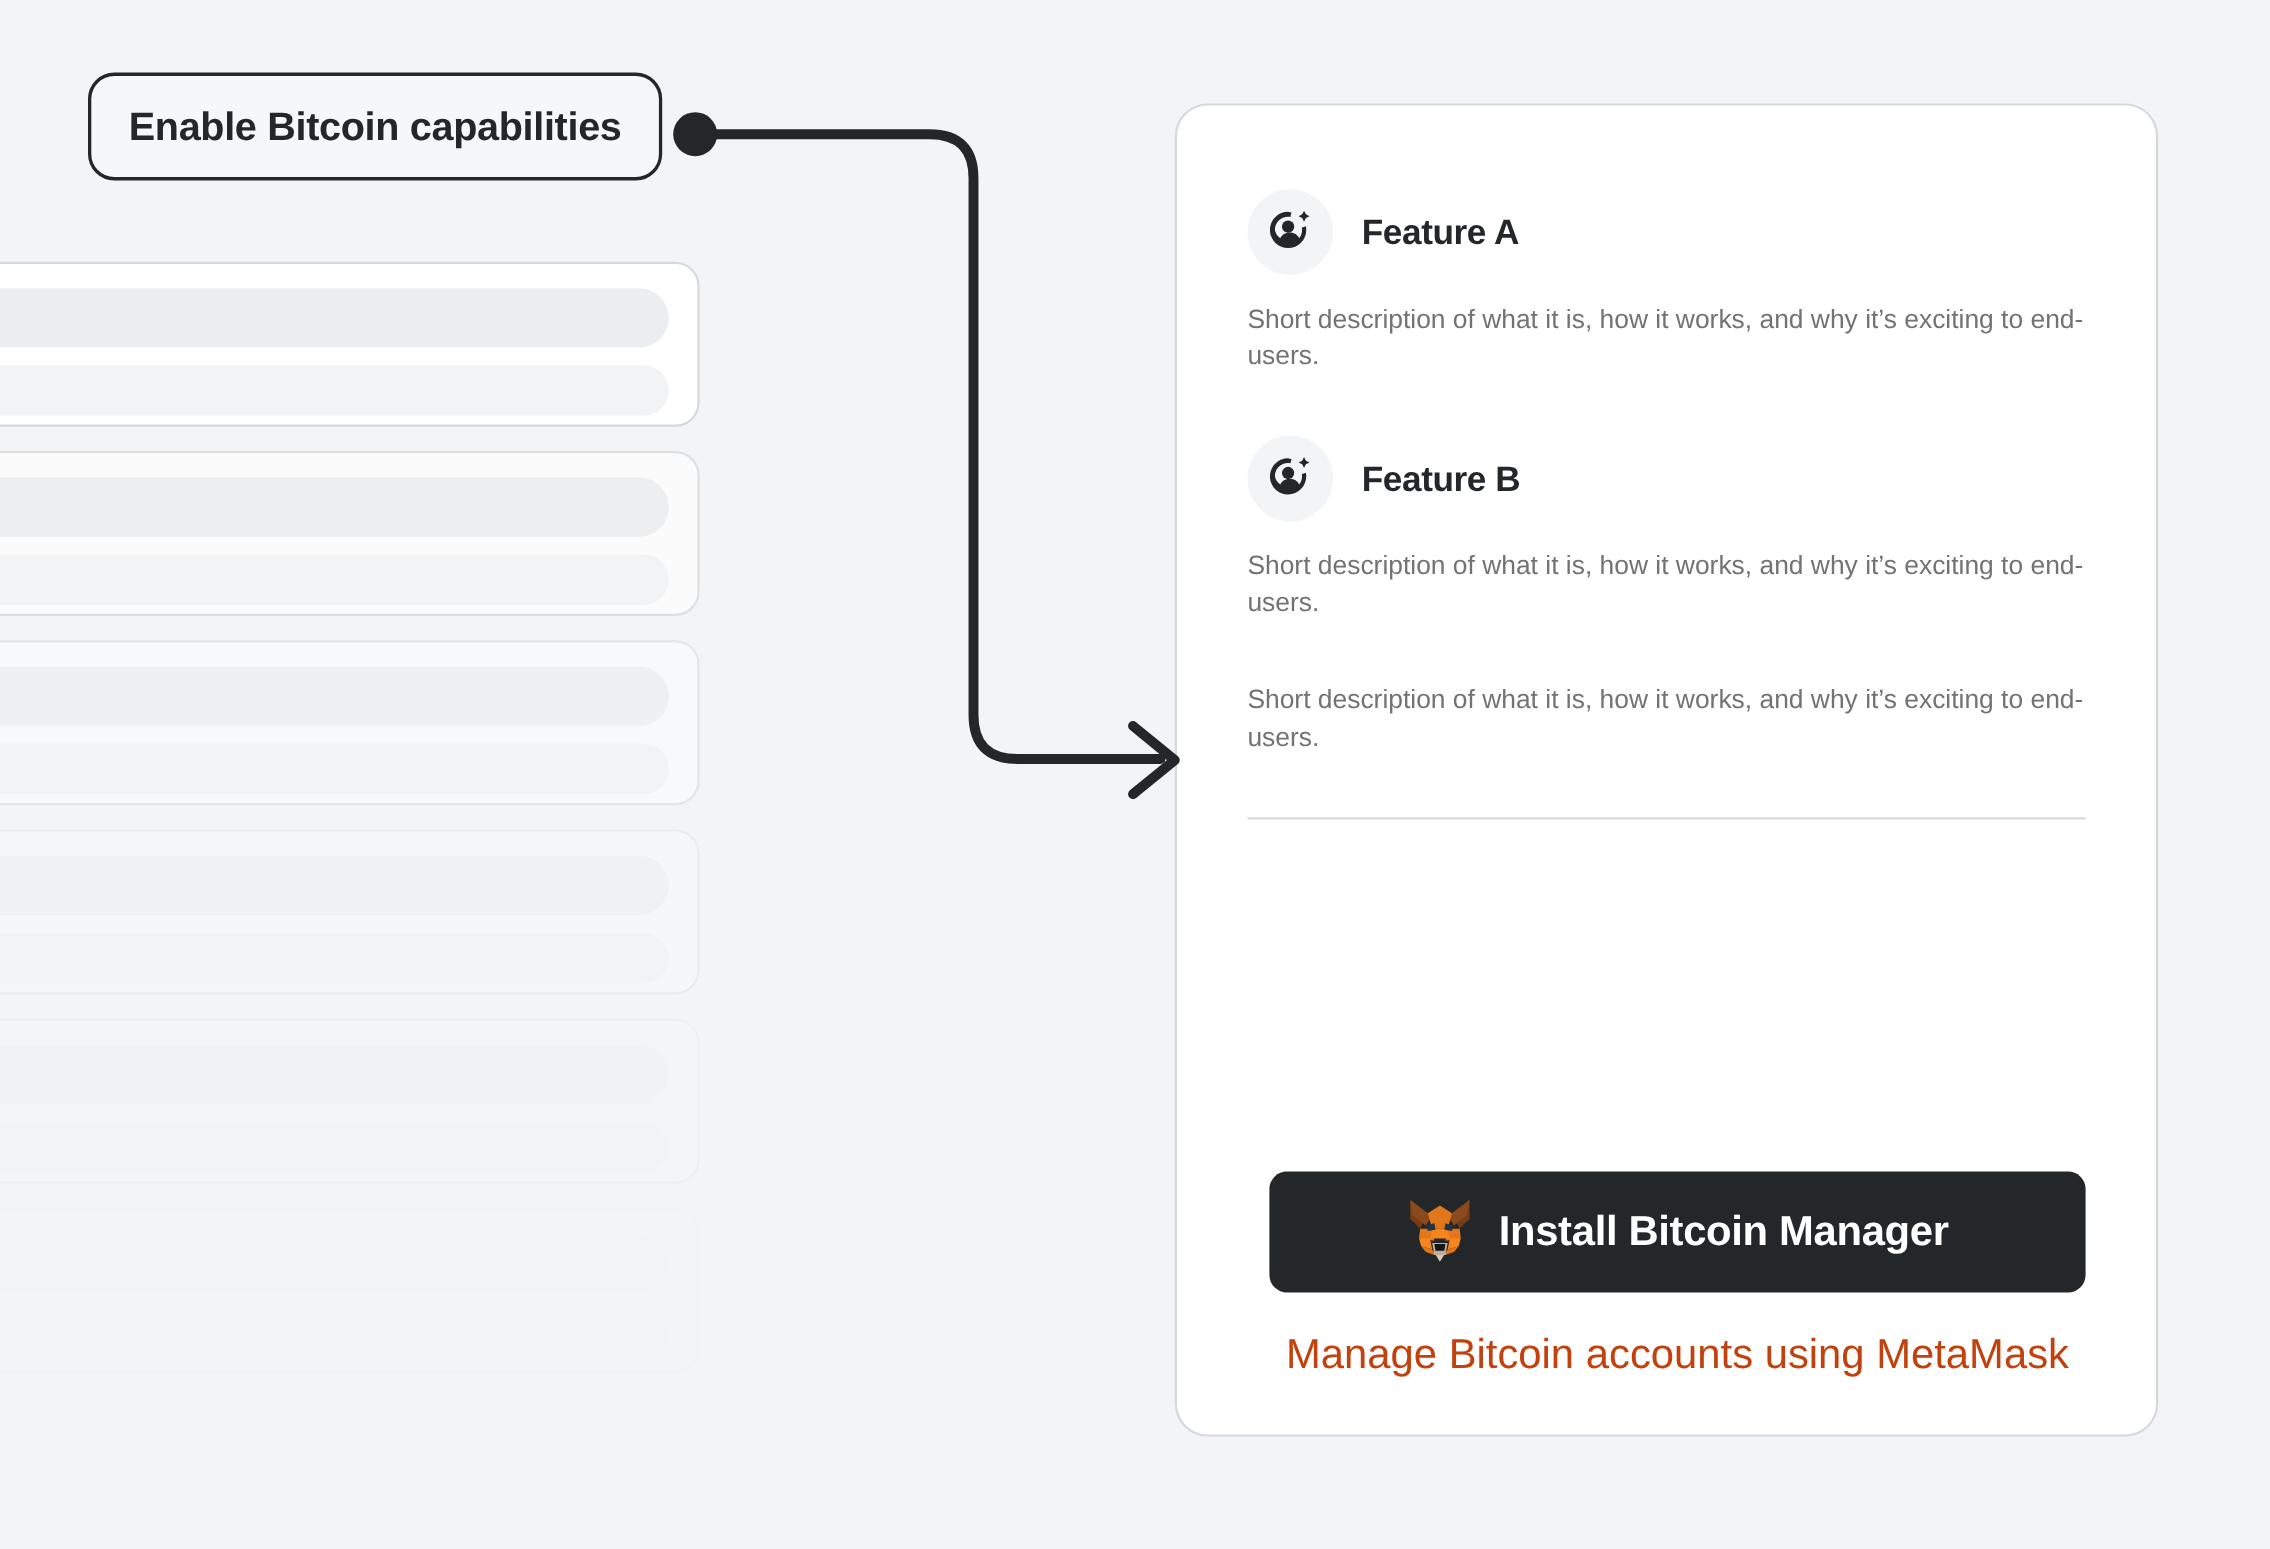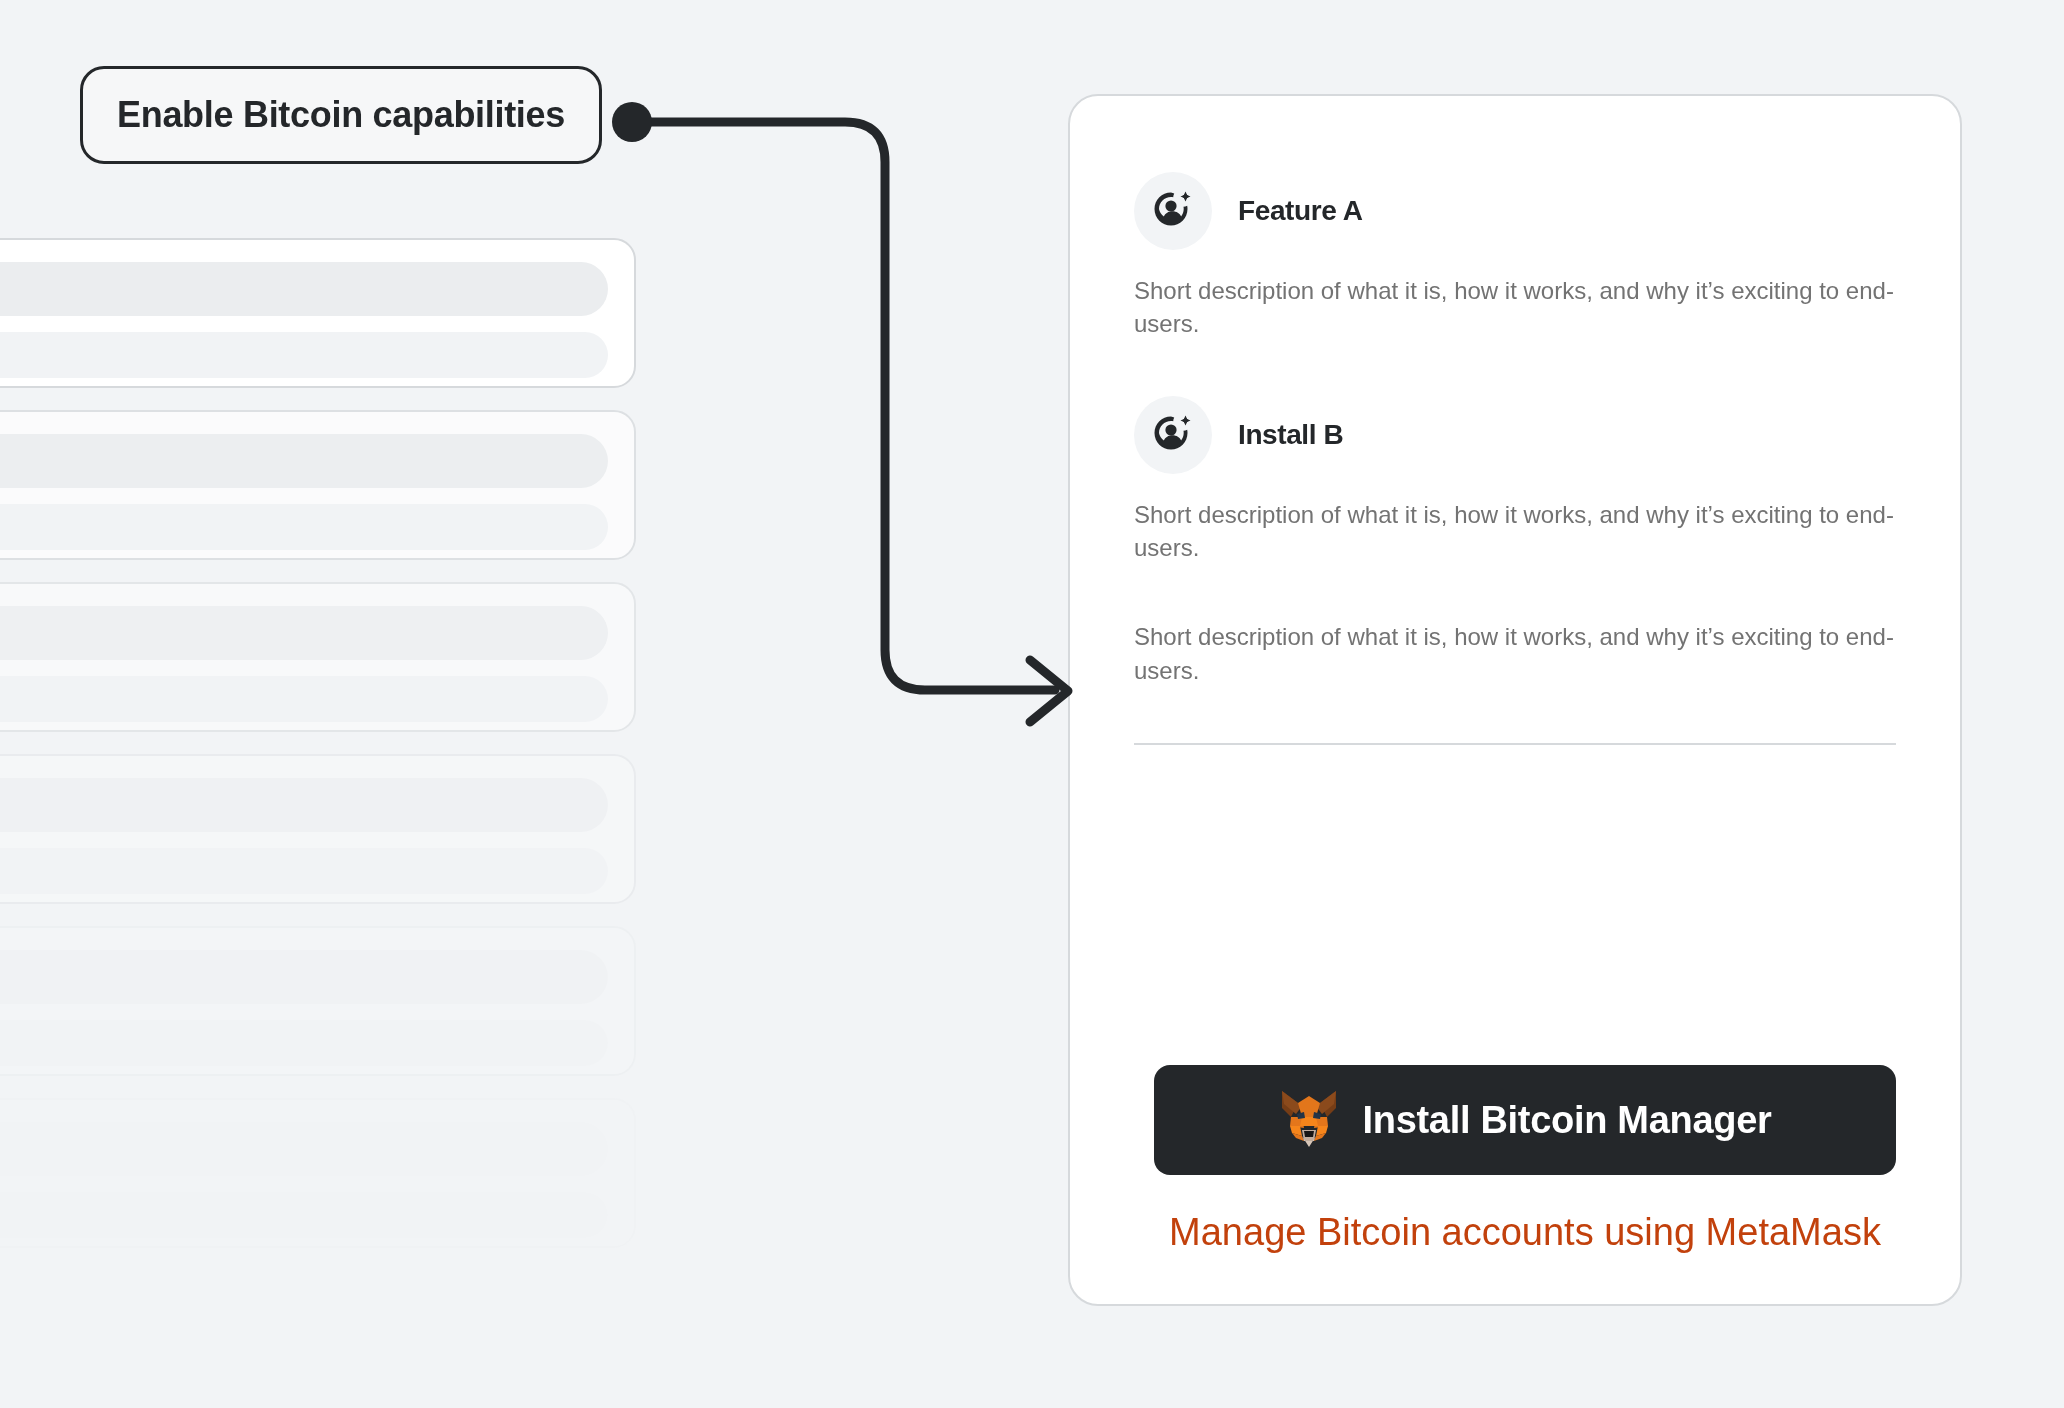--- a/index.html
+++ b/index.html
@@ -130,21 +130,21 @@
     border-radius: 50%;
     background: #F2F4F6;
     display: flex;
     align-items: center;
     justify-content: center;
     flex: none;
   }
   .feature-icon-badge svg { display: block; }
 
   .feature-title {
-    font-size: 28px;
+    font-size: 32px;
     font-weight: 700;
     color: #24272A;
     letter-spacing: -0.4px;
   }
 
   .feature-desc {
     font-size: 24px;
     line-height: 1.38;
     color: #737373;
     max-width: 780px;
@@ -255,21 +255,21 @@
       <div class="feature-head">
         <span class="feature-icon-badge">
           <svg width="48" height="48" viewBox="0 0 48 48" xmlns="http://www.w3.org/2000/svg">
             <path d="M22 5.5c-9.1 0-16.5 7.4-16.5 16.5S12.9 38.5 22 38.5 38.5 31.1 38.5 22c0-1.1-.11-2.18-.32-3.22a9.6 9.6 0 0 1-3.7 1.02c.14.71.22 1.44.22 2.2 0 2.84-.98 5.45-2.62 7.51-1.3-3.02-4.55-5.2-8.58-5.2s-7.28 2.18-8.58 5.2A11.94 11.94 0 0 1 10 22c0-6.63 5.37-12 12-12 .76 0 1.49.08 2.2.22a9.6 9.6 0 0 1 1.02-3.7A16.7 16.7 0 0 0 22 5.5z" fill="#24272A"></path>
             <circle cx="22" cy="19" r="5.6" fill="#24272A"></circle>
             <path d="M36.5 4.5l1.62 3.38L41.5 9.5l-3.38 1.62L36.5 14.5l-1.62-3.38L31.5 9.5l3.38-1.62z" fill="#24272A"></path>
             <path d="M35.3 7.2h2.4v4.6h-2.4z" fill="#24272A"></path>
             <path d="M34.2 8.3h4.6v2.4h-4.6z" fill="#24272A"></path>
           </svg>
         </span>
-        <span class="feature-title">Install B</span>
+        <span class="feature-title">Feature B</span>
       </div>
       <div class="feature-desc">Short description of what it is, how it works, and why it’s exciting to end-users.</div>
     </div>
 
     <div class="feature-row">
       <div class="feature-desc">Short description of what it is, how it works, and why it’s exciting to end-users.</div>
     </div>
 
     <div id="card-divider"></div>
   </div>

